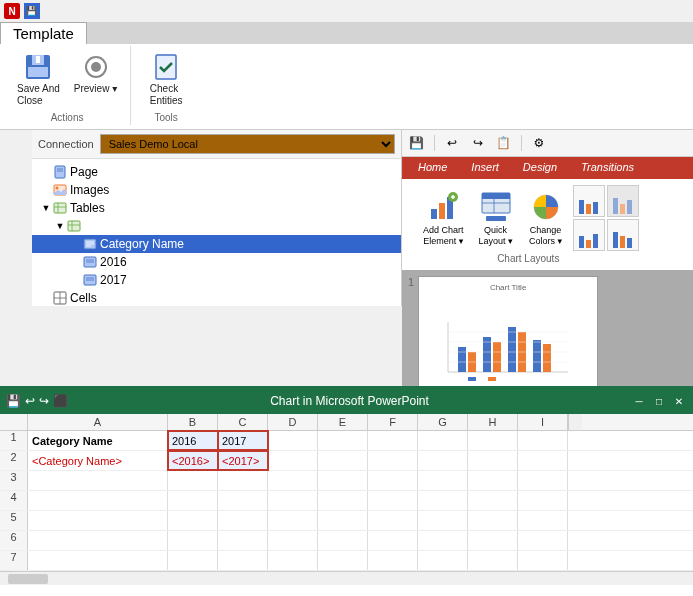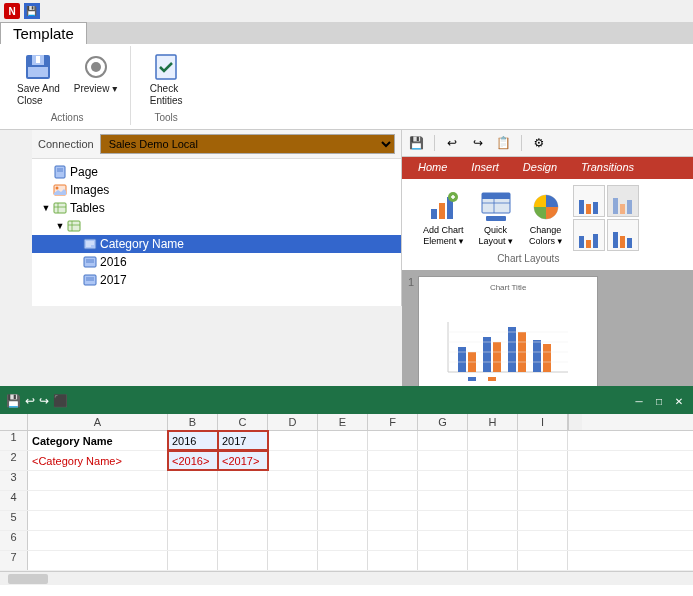--- a/index.html
+++ b/index.html
@@ -458,20 +458,32 @@
         <span class="tree-icon">
           <svg width="14" height="14" viewBox="0 0 14 14">
               <rect x="1" y="2" width="12" height="10" rx="1" fill="#adc6f5" stroke="#4472c4" stroke-width="1"></rect>
               <line x1="3" y1="5" x2="11" y2="5" stroke="#4472c4" stroke-width="0.8"></line>
               <line x1="3" y1="7" x2="11" y2="7" stroke="#4472c4" stroke-width="0.8"></line>
             </svg>
         </span>
         <span>2017</span>
       </div>
 
+      <div class="tree-item">
+        <span class="indent" style="width:4px;"></span>
+        <span class="tree-expand"> </span>
+        <span class="tree-icon">
+          <svg width="14" height="14" viewBox="0 0 14 14">
+              <rect x="1" y="1" width="12" height="12" rx="1" fill="none" stroke="#666" stroke-width="1"></rect>
+              <line x1="7" y1="1" x2="7" y2="13" stroke="#666" stroke-width="0.8"></line>
+              <line x1="1" y1="7" x2="13" y2="7" stroke="#666" stroke-width="0.8"></line>
+            </svg>
+        </span>
+        <span>Cells</span>
+      </div>
 
     </div>
   </div>
 
   <div class="right-panel">
 
     <div class="pp-toolbar">
       <div class="pp-toolbar-btn">💾</div>
       <div class="pp-sep"></div>
       <div class="pp-toolbar-btn">↩</div>
@@ -592,20 +604,21 @@
 </div>
 
 <div class="excel-window">
   <div class="excel-titlebar">
     <div style="display:flex;align-items:center;gap:4px;">
       <span style="cursor:pointer;">💾</span>
       <span style="cursor:pointer;">↩</span>
       <span style="cursor:pointer;">↪</span>
       <span style="cursor:pointer;">⬛</span>
     </div>
+    <span class="excel-titlebar-title">Chart in Microsoft PowerPoint</span>
     <div class="excel-titlebar-controls">
       <span class="excel-ctrl-btn">─</span>
       <span class="excel-ctrl-btn">□</span>
       <span class="excel-ctrl-btn">✕</span>
     </div>
   </div>
 
   <div class="spreadsheet">
 
     <div class="sheet-header">

